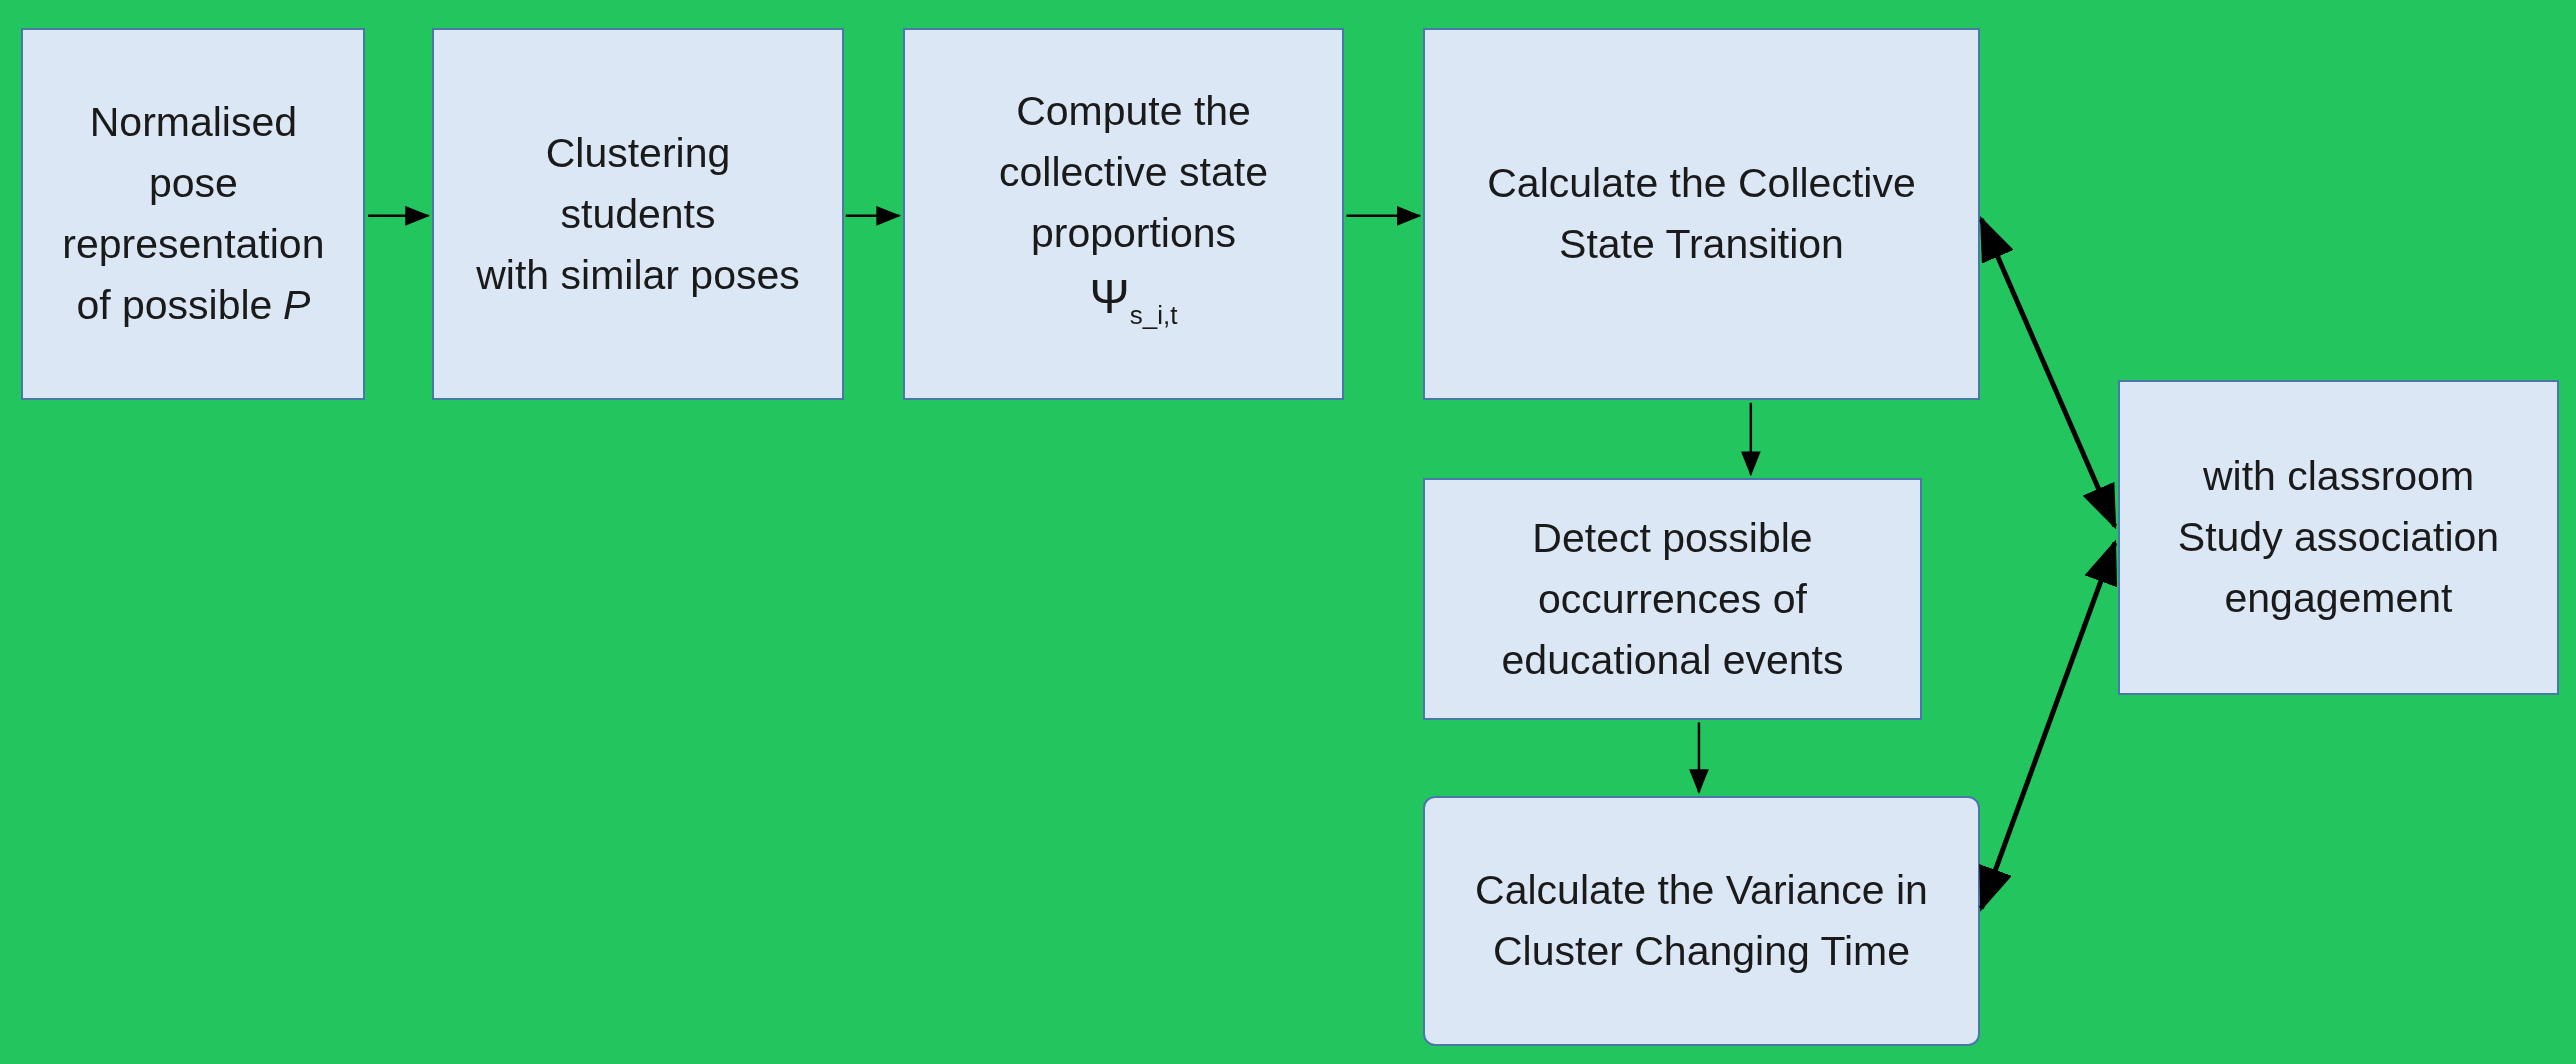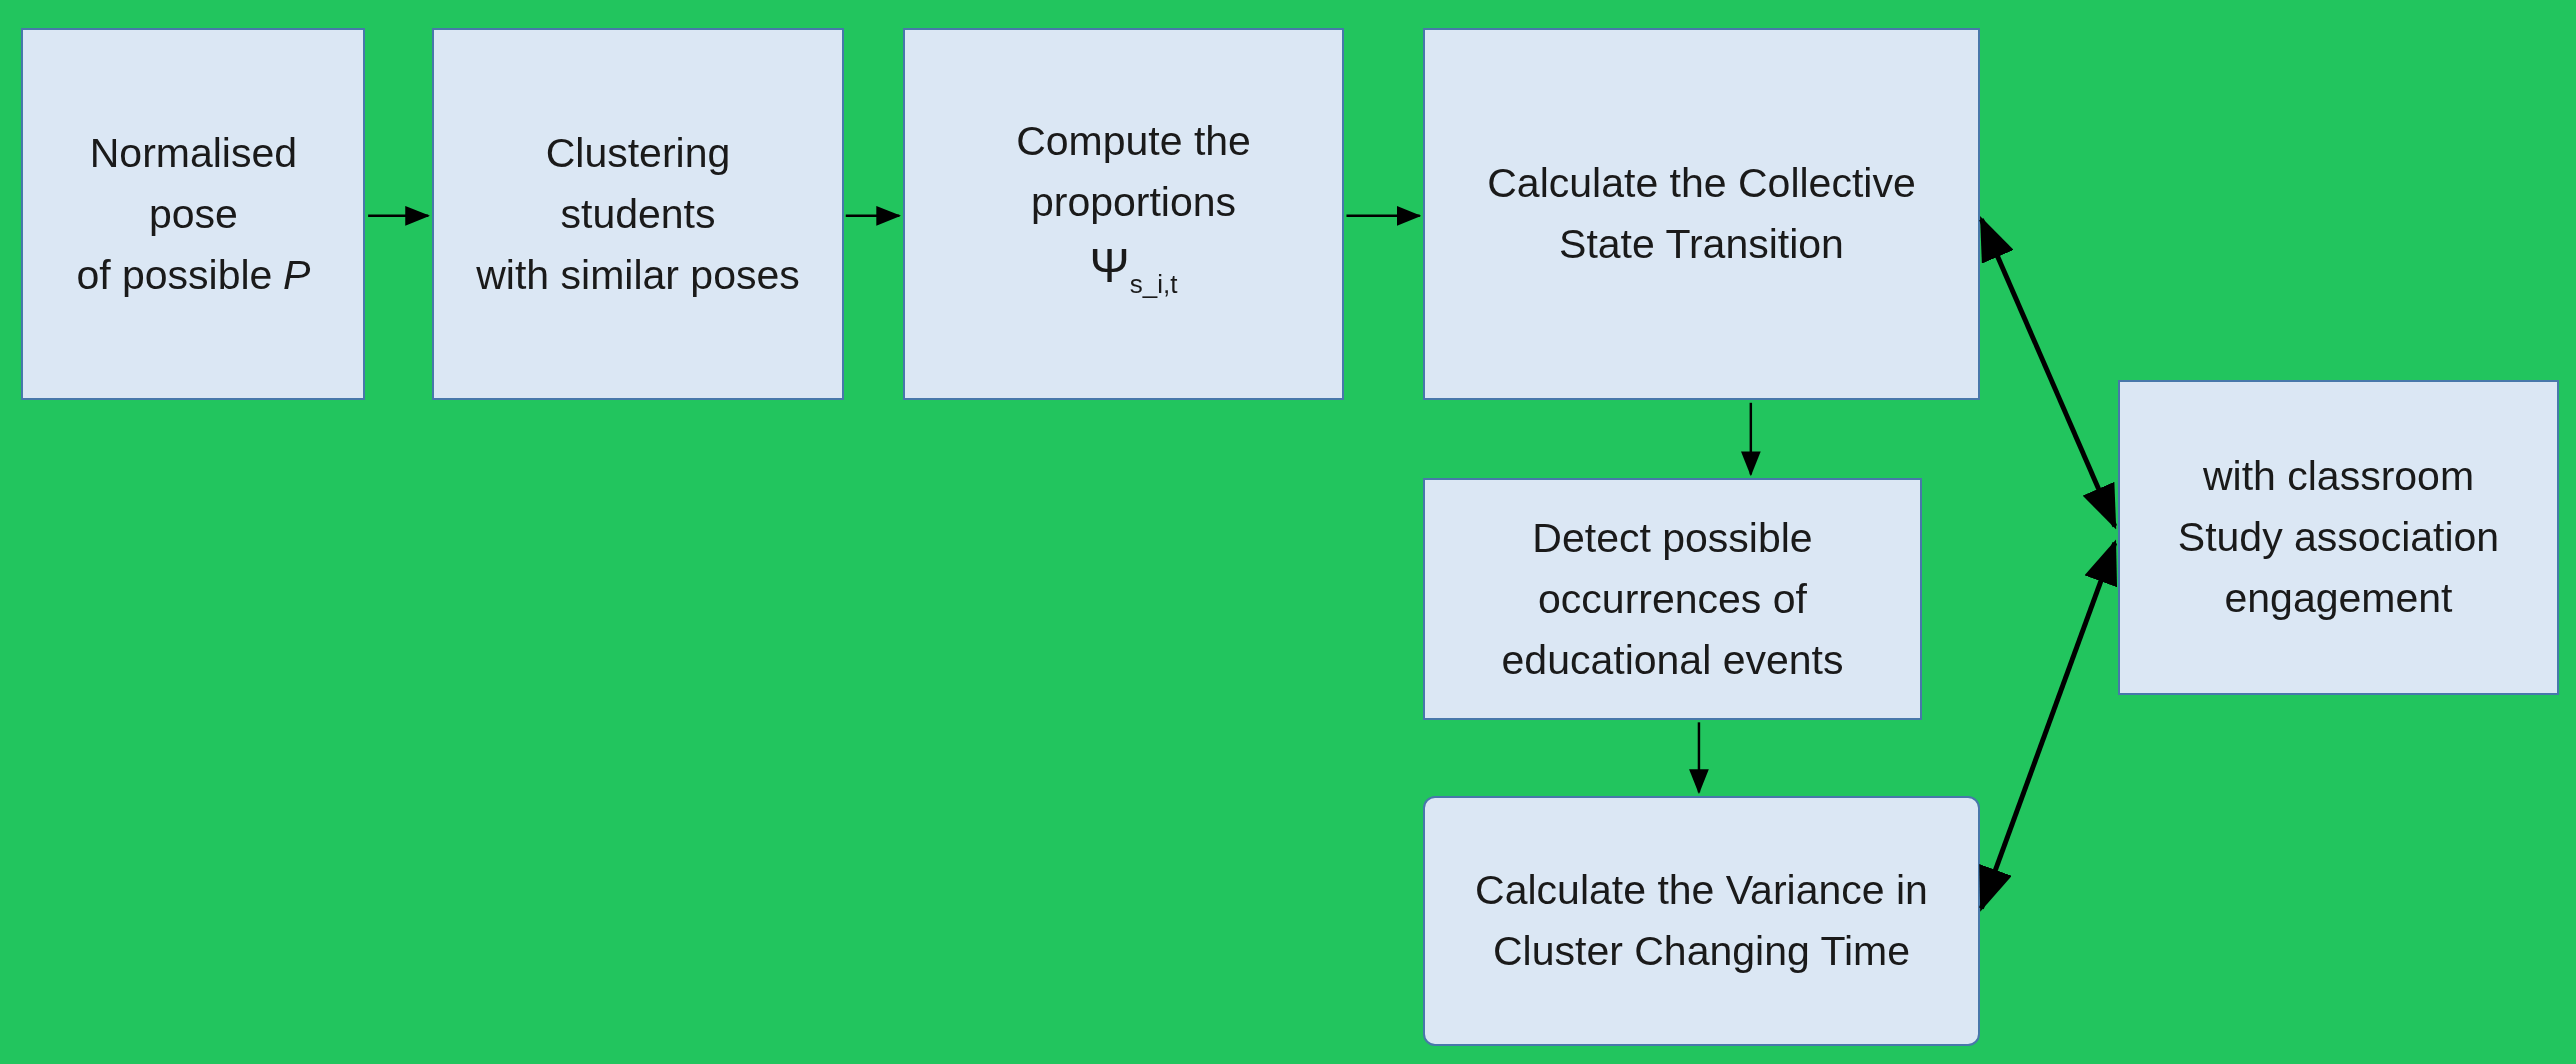--- a/index.html
+++ b/index.html
@@ -47,31 +47,33 @@
   }
 </style>
 </head>
 <body>
 
 <div id="canvas">
 
   <div class="node" id="n1">
     <span class="line">Normalised</span>
     <span class="line">pose</span>
+    <span class="line">representation</span>
     <span class="line"><span>of possible</span><i>P</i></span>
   </div>
 
   <div class="node" id="n2">
     <span class="line">Clustering</span>
     <span class="line">students</span>
     <span class="line">with similar poses</span>
   </div>
 
   <div class="node" id="n3">
     <span class="line">Compute the</span>
+    <span class="line">collective state</span>
     <span class="line">proportions</span>
     <span class="line psi-line"><span>Ψ</span><sub>s_i,t</sub></span>
   </div>
 
   <div class="node" id="n4">
     <span class="line">Calculate the Collective</span>
     <span class="line">State Transition</span>
   </div>
 
   <div class="node" id="n5">

